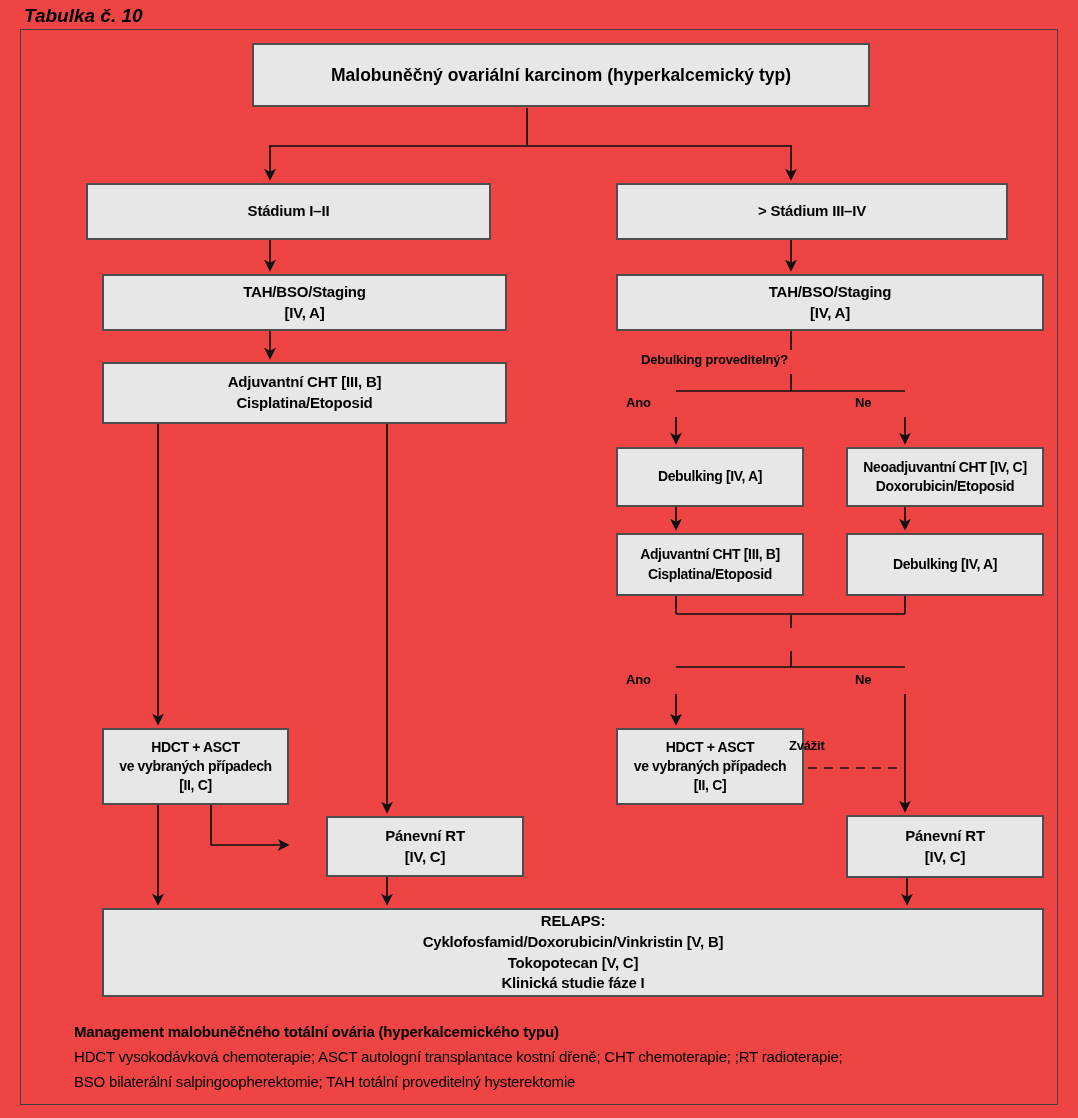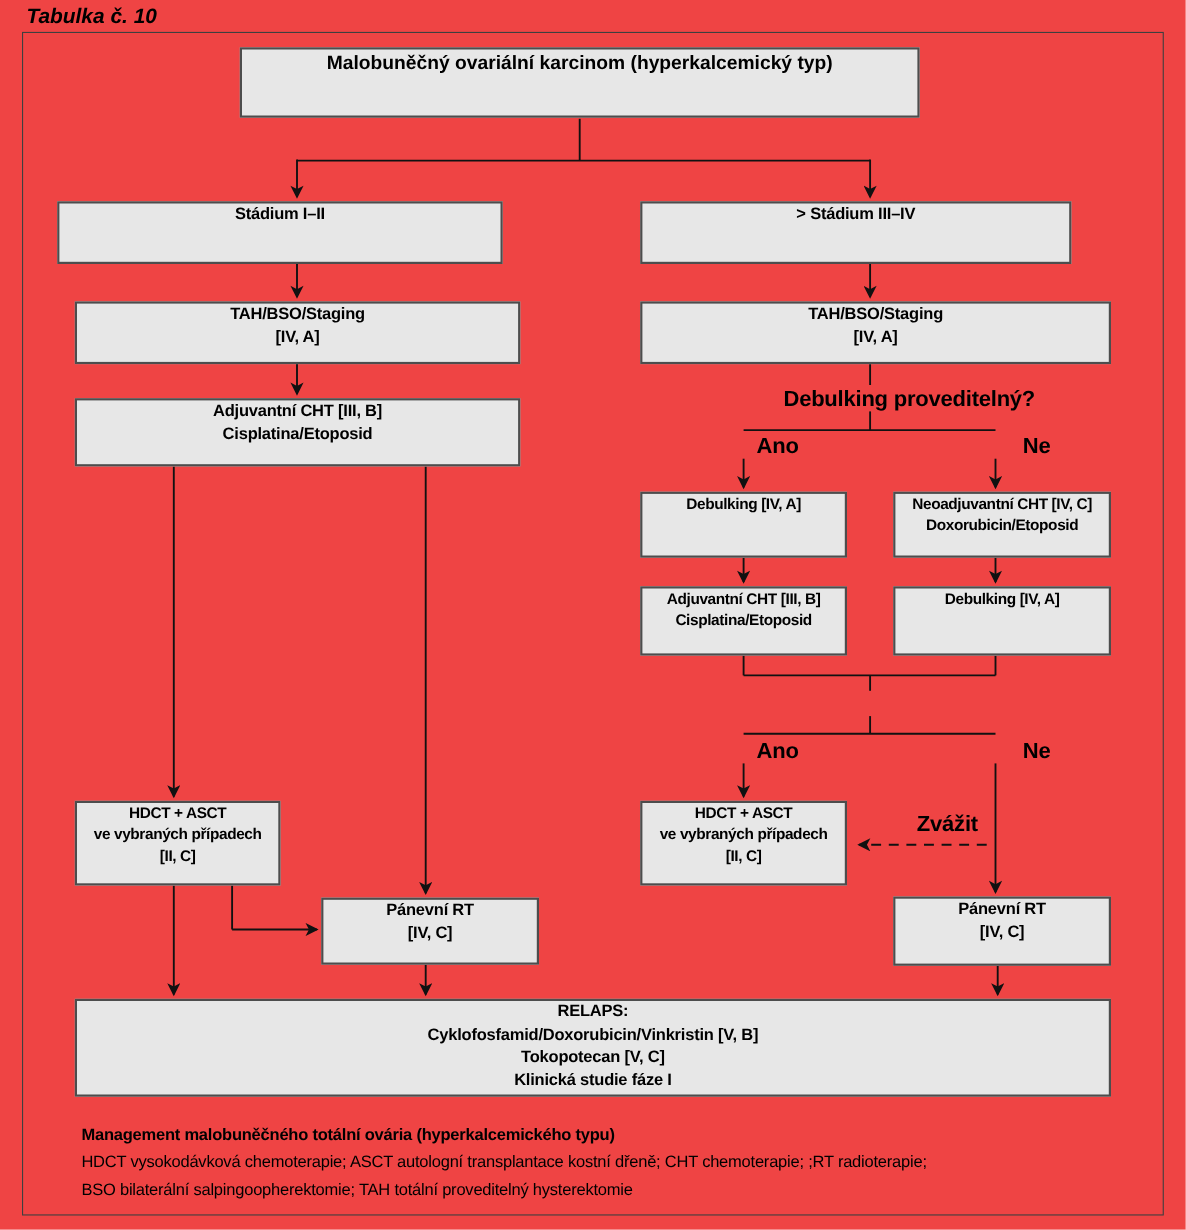--- a/index.html
+++ b/index.html
@@ -12,31 +12,31 @@
     position:absolute;left:24px;top:5px;
     font-size:19px;font-weight:bold;font-style:italic;letter-spacing:0;
   }
   .frame{
     position:absolute;left:20px;top:29px;width:1038px;height:1076px;
     border:1.5px solid #3f3f3f;box-sizing:border-box;
   }
   .node{
     position:absolute;box-sizing:border-box;
     background:#e7e7e7;border:2px solid #4d4d4d;
-    display:flex;align-items:flex-start;justify-content:center;
+    display:flex;align-items:center;justify-content:center;margin-left:34px;
   }
   .node .lbl{
     white-space:pre-line;text-align:center;
     font-weight:bold;font-size:15px;line-height:1.38;
     letter-spacing:-0.2px;
   }
   .node.big .lbl{font-size:17.5px;letter-spacing:0;}
   .node.small .lbl{font-size:14px;letter-spacing:-0.35px;}
   .flabel{
-    position:absolute;text-align:right;font-weight:bold;font-size:20px;
+    position:absolute;text-align:left;font-weight:bold;font-size:13px;
     letter-spacing:-0.2px;
   }
   svg.connectors{position:absolute;left:0;top:0;pointer-events:none;}
   .footer{
     position:absolute;left:74px;top:1020px;width:950px;
     font-size:15px;line-height:1.65;letter-spacing:-0.2px;
   }
   .footer .f-title{font-weight:bold;}
 </style>
 </head>

